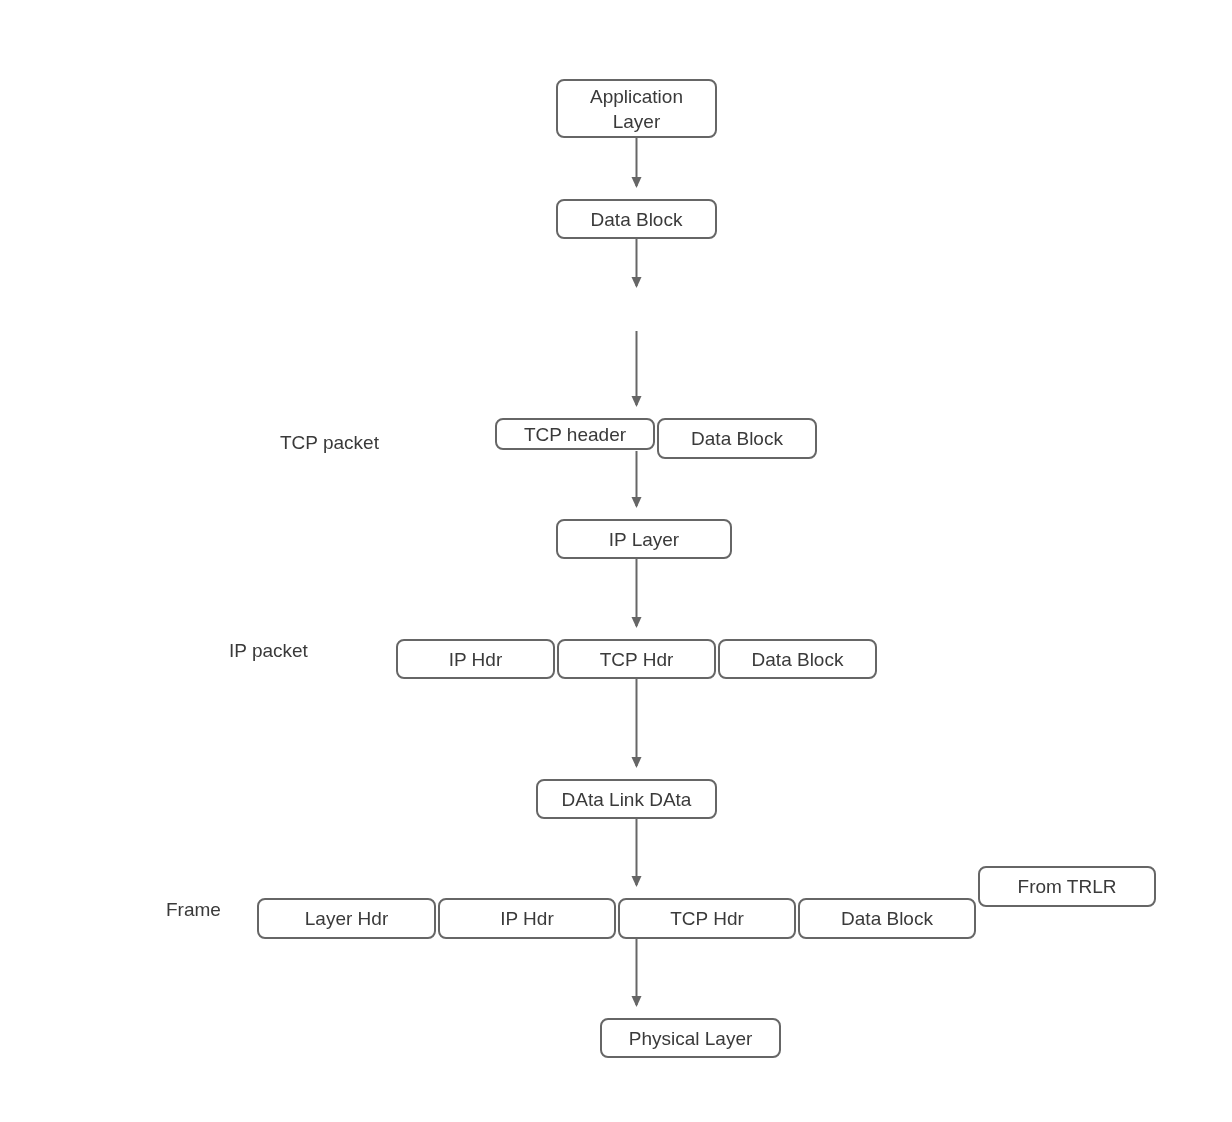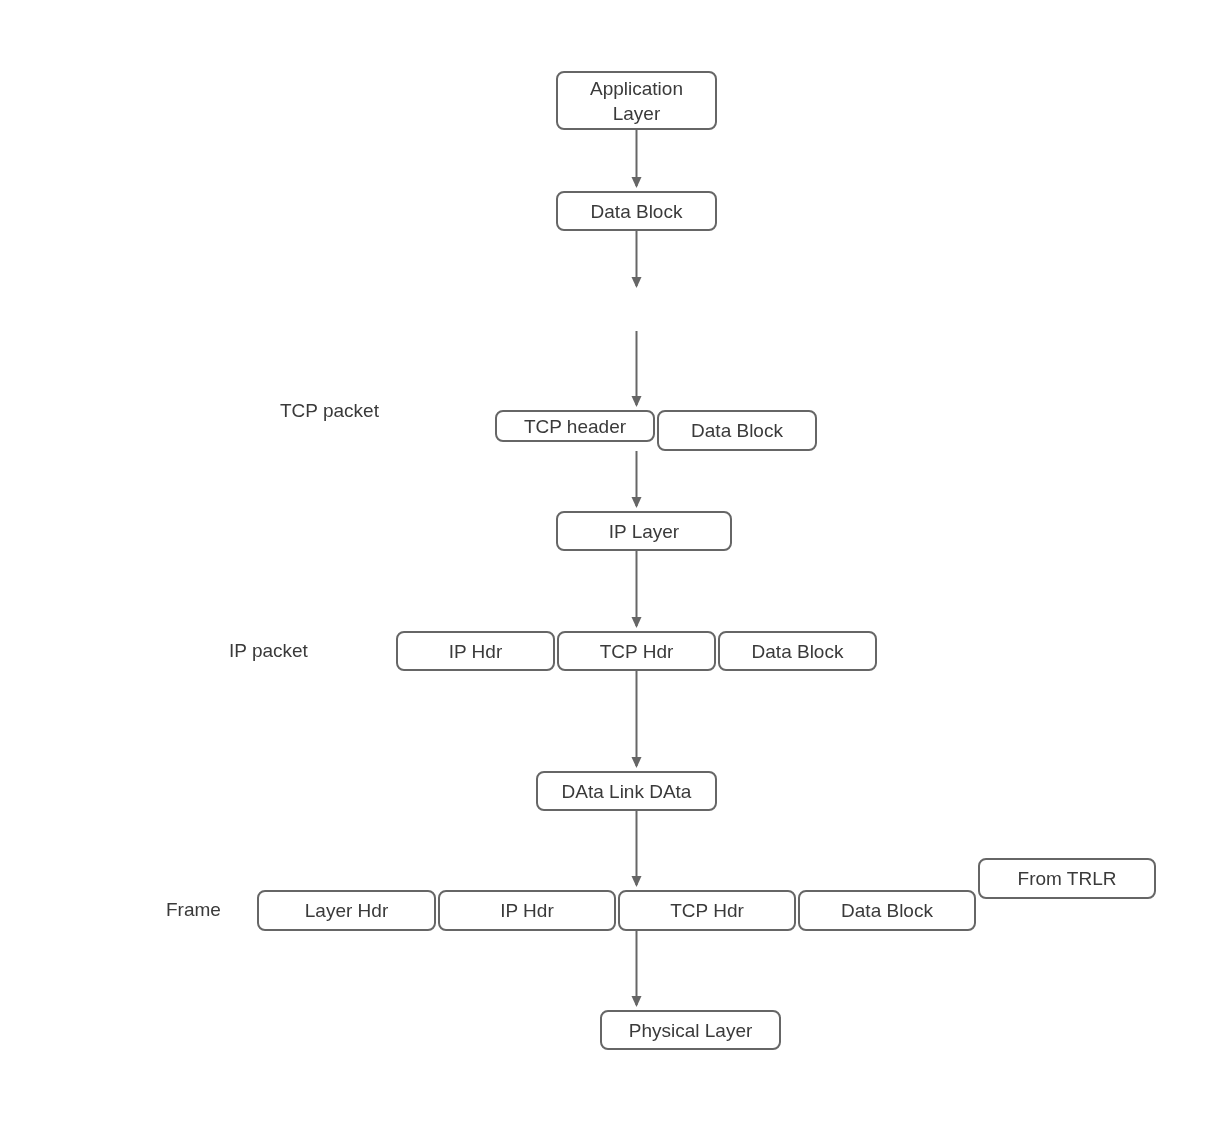--- a/index.html
+++ b/index.html
@@ -22,20 +22,21 @@
     border-radius: 8px;
     background: #ffffff;
     color: #3a3a3a;
     font-size: 19px;
     line-height: 25px;
     display: flex;
     align-items: center;
     justify-content: center;
     text-align: center;
     padding: 2px 6px;
+    margin-top: 8px;
   }
   .side-label {
     position: absolute;
     color: #3a3a3a;
     font-size: 19px;
     line-height: 24px;
     white-space: nowrap;
   }
   .arrows {
     position: absolute;
@@ -65,21 +66,21 @@
       <line x1="636.5" y1="811" x2="636.5" y2="885" marker-end="url(#arrowhead)"></line>
       <line x1="636.5" y1="931" x2="636.5" y2="1005" marker-end="url(#arrowhead)"></line>
     </g>
   </svg>
 
   <div class="node" style="left:556px;top:71px;width:161px;height:59px">Application Layer</div>
 
   <div class="node" style="left:556px;top:191px;width:161px;height:40px">Data Block</div>
 
 
-  <div class="side-label" style="left:280px;top:399px">TCP packet</div>
+  <div class="side-label" style="left:280px;top:431px">TCP packet</div>
 
   <div class="node" style="left:495px;top:410px;width:160px;height:32px">TCP header</div>
 
   <div class="node" style="left:657px;top:410px;width:160px;height:41px">Data Block</div>
 
   <div class="node" style="left:556px;top:511px;width:176px;height:40px">IP Layer</div>
 
   <div class="side-label" style="left:229px;top:639px">IP packet</div>
 
   <div class="node" style="left:396px;top:631px;width:159px;height:40px">IP Hdr</div>

